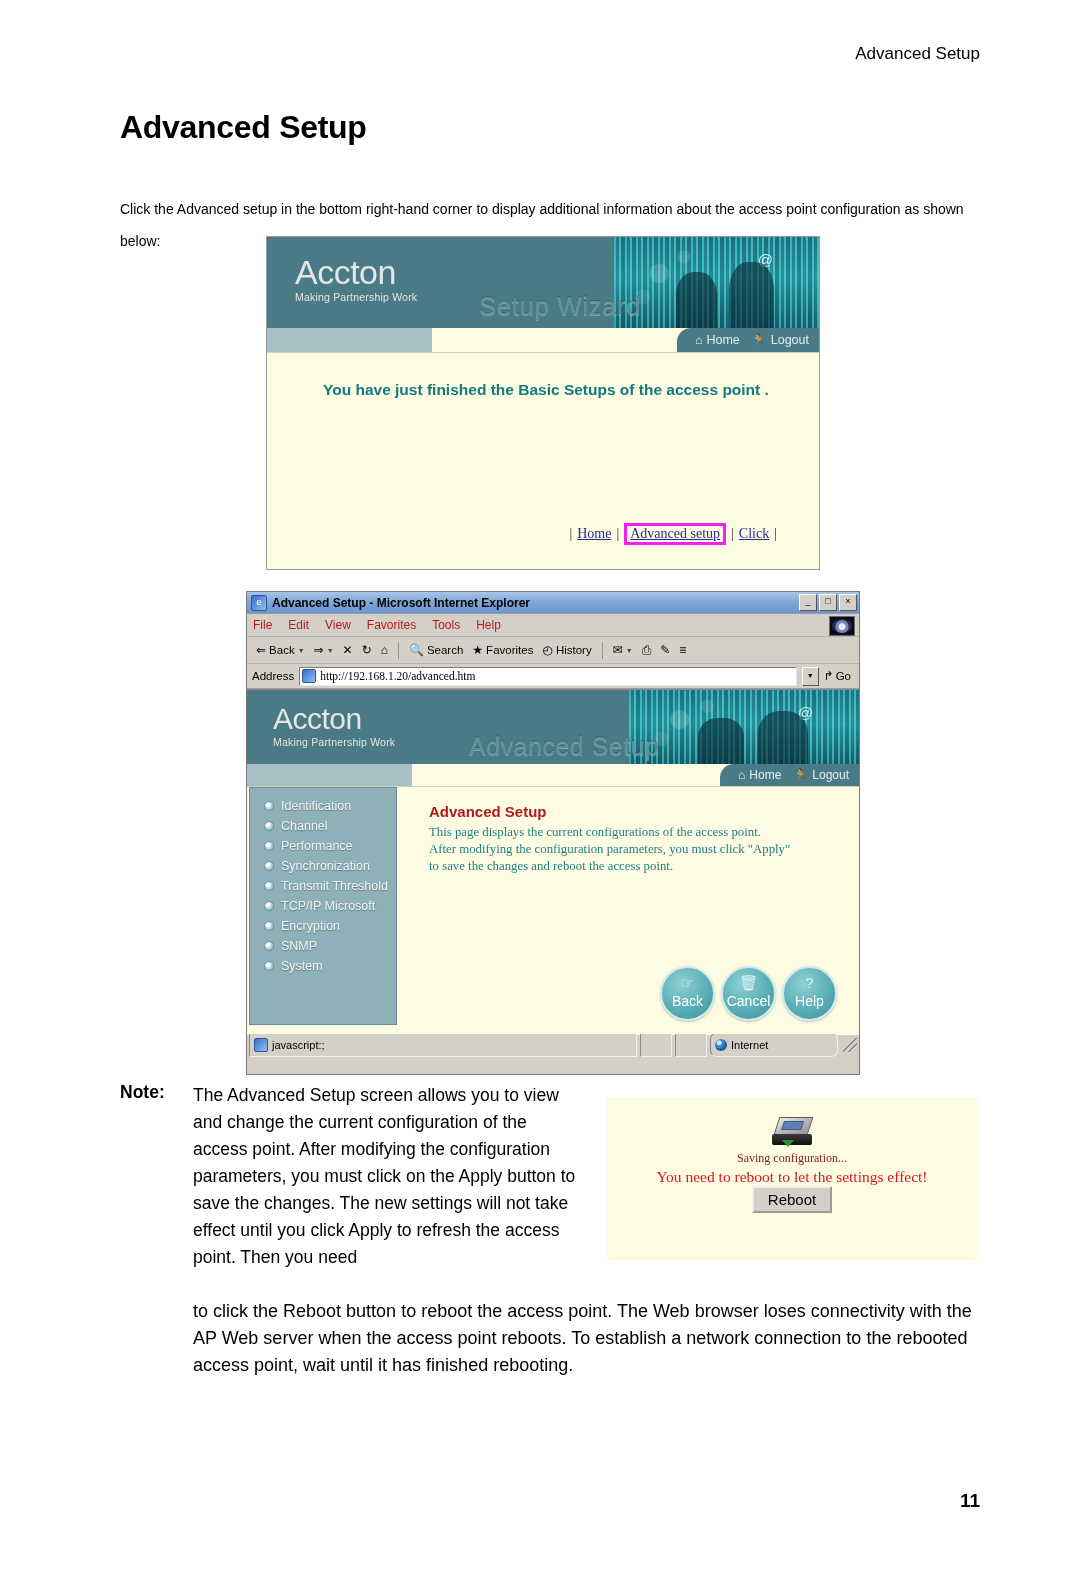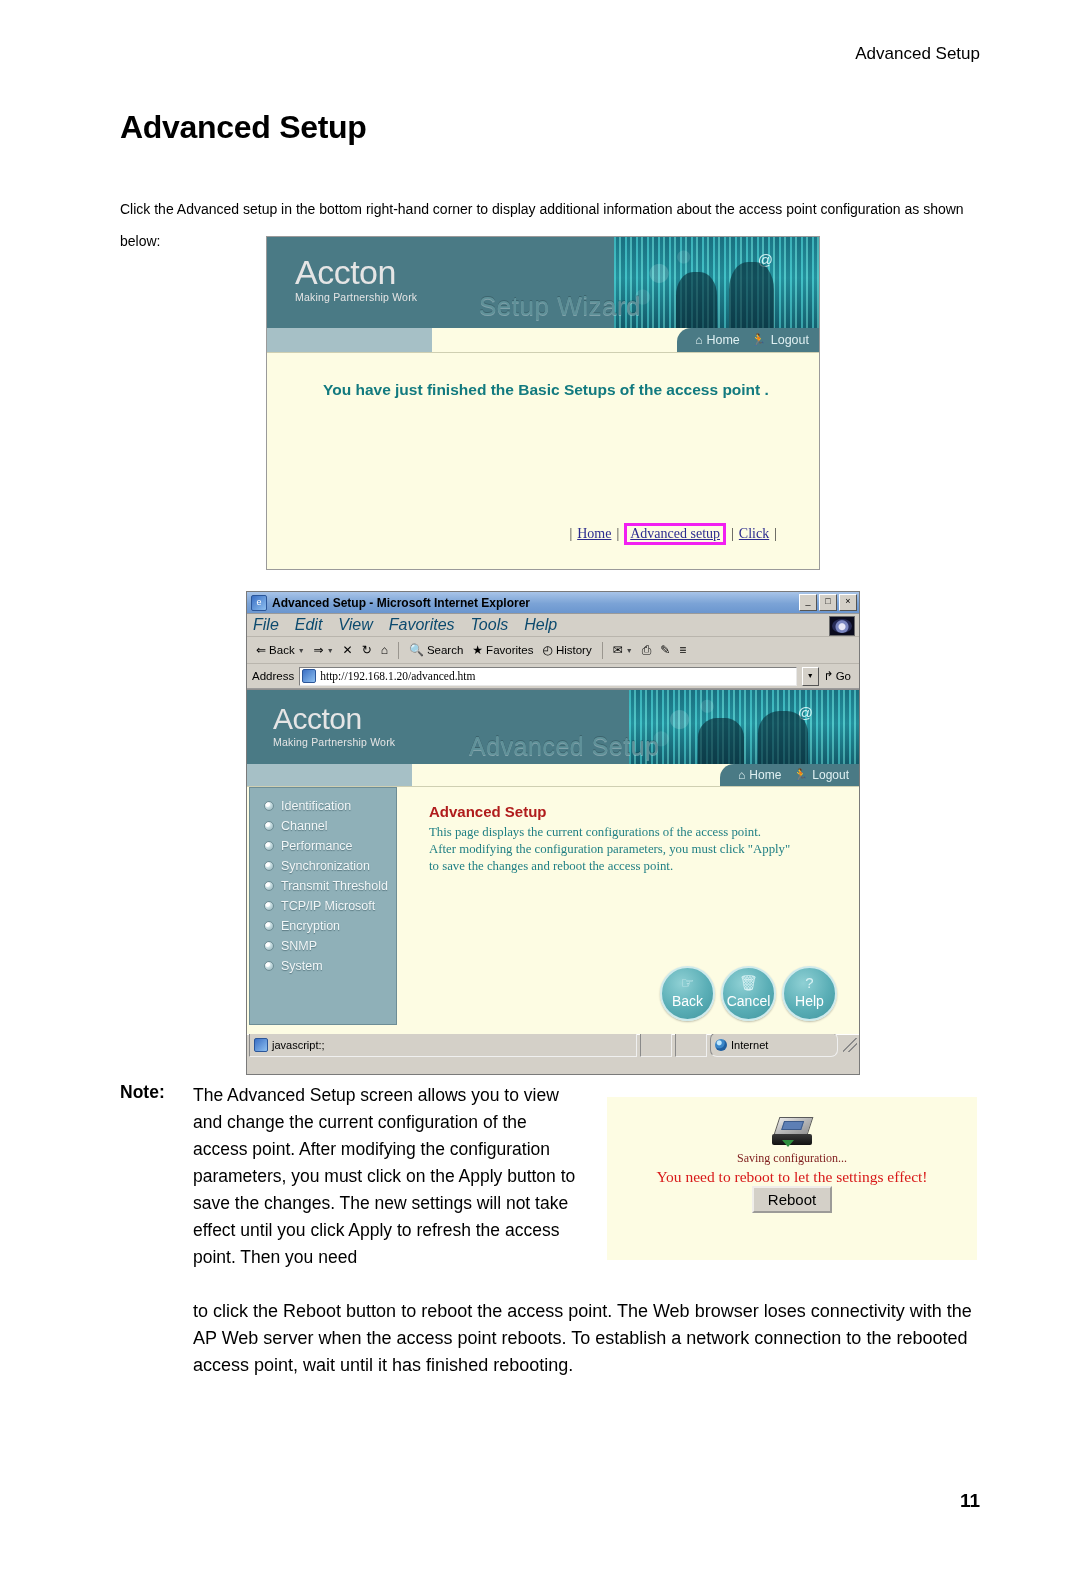--- a/index.html
+++ b/index.html
@@ -145,21 +145,21 @@
     background:#d4d0c8;
     border:1px solid #fff; border-right-color:#555; border-bottom-color:#555;
     font-size:9px; line-height:13px; text-align:center; color:#000;
   }
   .ie-menubar {
     height:22px; background:#d4d0c8;
     display:flex; align-items:center; padding:0 6px;
     border-bottom:1px solid #b9b5ad;
     position:relative;
   }
-  .ie-menubar .mi { font-size:16px; margin-right:16px; color:#0c4a6e;font-style:italic; }
+  .ie-menubar .mi { font-size:12px; margin-right:16px; color:#b91c1c; }
   .ie-logo-box {
     position:absolute; right:4px; top:2px; width:24px; height:18px;
     background:#0b0b1e;
     border:1px solid #6a6a6a;
     overflow:hidden;
   }
   .ie-logo-box::after {
     content:"";
     position:absolute; inset:2px;
     background:radial-gradient(circle at 50% 55%, #e8e8f6 0 3px, #7b86c0 4px 6px, #262a55 7px 100%);

